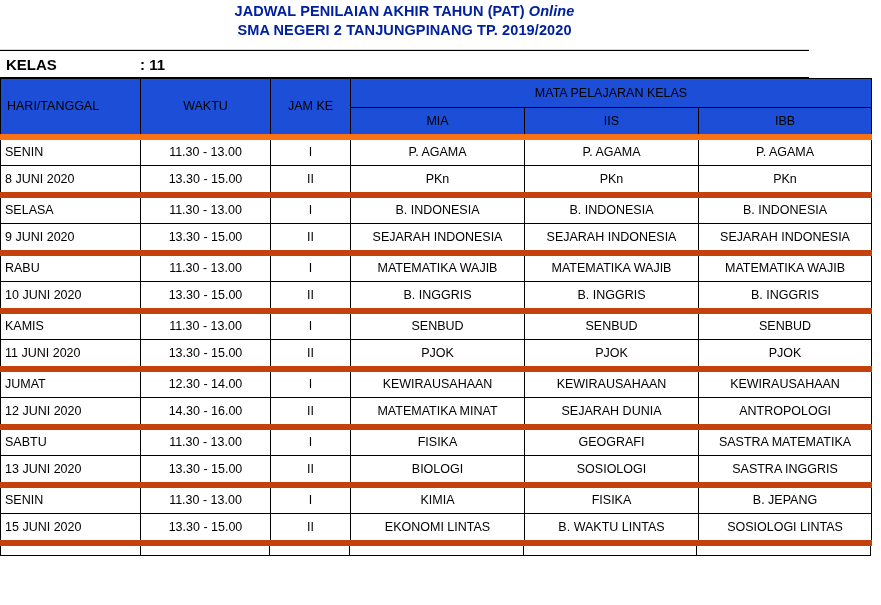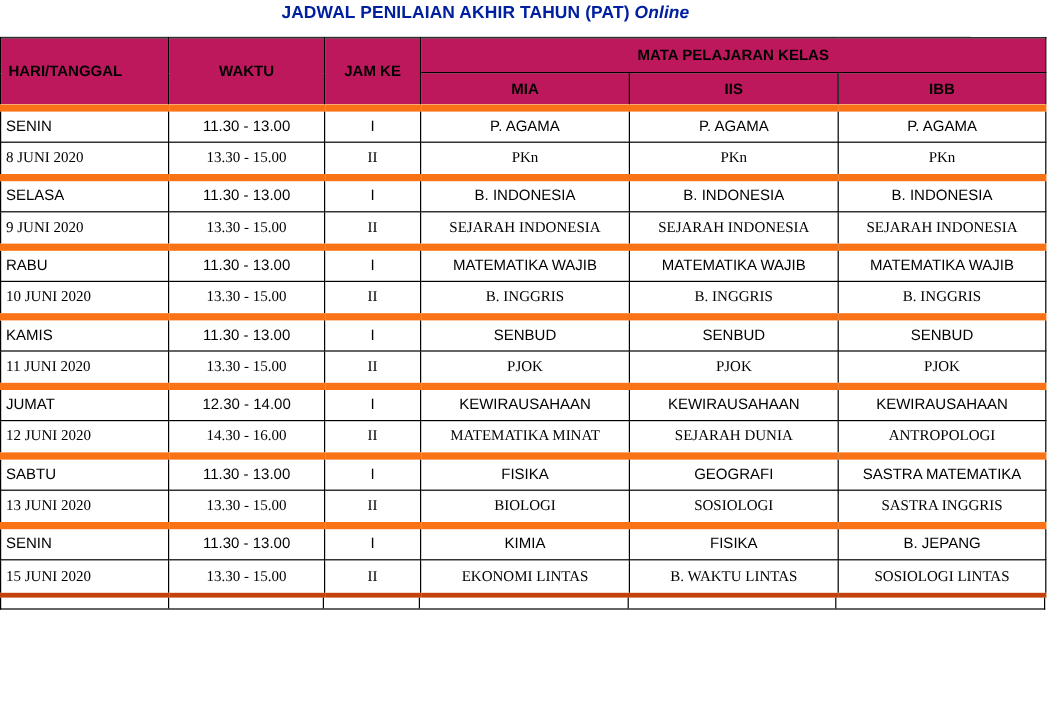--- a/index.html
+++ b/index.html
@@ -81,42 +81,41 @@
   table.sched th, table.sched td {
     border: 1px solid #000000;
     padding: 0 4px;
     height: 29px;
     vertical-align: middle;
     box-sizing: border-box;
     overflow: hidden;
     white-space: nowrap;
   }
   thead th {
-    background: #be185d;
-    font-weight: bold;
+    background: #1d4ed8;
+    font-weight: normal;
     text-align: center;
     font-size: 12.5px;
   }
   thead th.hari-head,
   thead th.waktu-head,
   thead th.jam-head {
     height: 58px;
     margin-top: 28px;
   }
   thead th.hari-head { text-align: left; padding-left: 6px; }
   thead th.group-head { height: 29px; }
   td.day-cell {
     text-align: left;
     padding-left: 6px;
   }
   td.center { text-align: center; }
   
   tr.pair-end > td {
-    border-bottom: 4px solid #c2410c;
-    font-family: Liberation Serif, serif;
+    border-bottom: 6px solid #c2410c;
   }
   tr.pair-start > td {
     border-top: 6px solid #f97316;
   }
   
   .tail {
     height: 10px;
     border-left: 1px solid #000000;
     border-right: 1px solid #000000;
     border-bottom: 1px solid #000000;
@@ -130,24 +129,29 @@
   }
   .tail .seg:last-child { border-right: none; }
 </style>
 </head>
 <body>
 
 <div class="page">
 
   <div class="title-block">
     <div class="title-line"><span>JADWAL PENILAIAN AKHIR TAHUN (PAT) </span><span class="ital">Online</span></div>
+    <div class="title-line">SMA NEGERI 2 TANJUNGPINANG TP. 2019/2020</div>
   </div>
 
   <div class="spacer-row"></div>
 
+  <div class="kelas-row">
+    <div class="kelas-label">KELAS</div>
+    <div class="kelas-value">: 11</div>
+  </div>
 
   <table class="sched">
     <colgroup>
       <col class="c-hari">
         <col class="c-waktu">
         <col class="c-jam">
       <col class="c-mia">
         <col class="c-iis">
         <col class="c-ibb">
     </colgroup>

